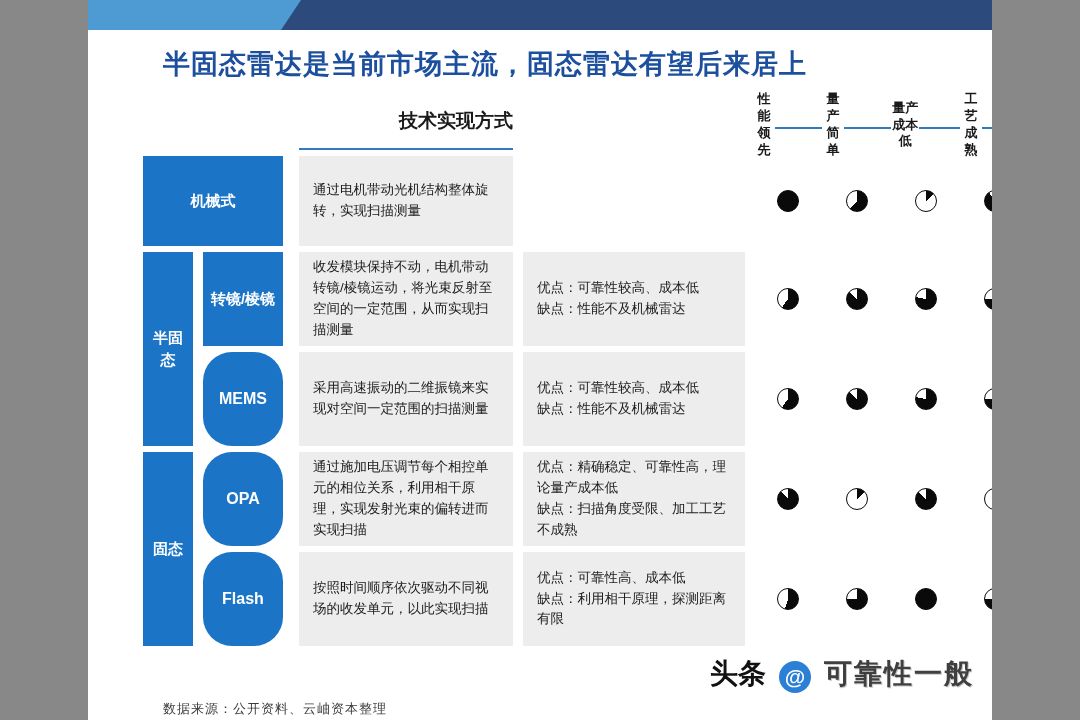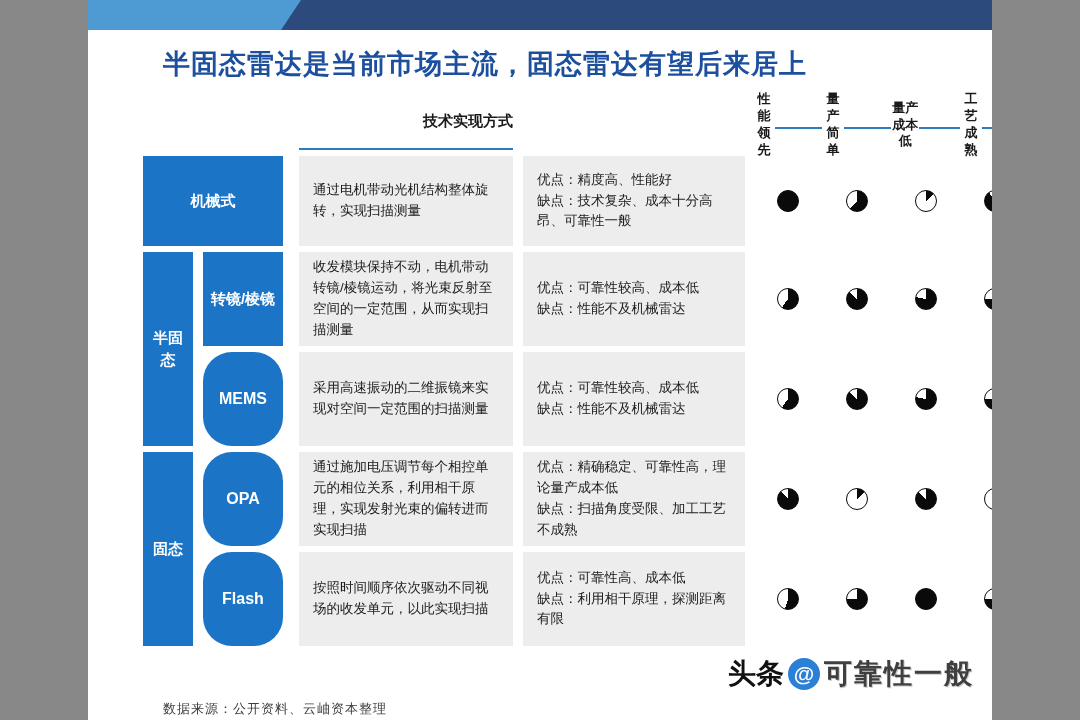--- a/index.html
+++ b/index.html
@@ -18,35 +18,35 @@
   
   .table{
     position:absolute;left:55px;top:100px;
     display:grid;
     grid-template-columns:50px 10px 80px 16px 214px 10px 222px 8px 69px 69px 69px 69px 69px;
     grid-template-rows:50px 90px 94px 94px 94px 94px;
     row-gap:6px;
   }
   .hdr{display:flex;flex-direction:row;justify-content:flex-end;align-items:center;
     font-weight:bold;color:#1a1a1a;}
-  .hdr-main{grid-row:1;font-size:15px;padding-bottom:6px;border-bottom:2px solid #2f7bbf;width:100%;text-align:center;}
+  .hdr-main{grid-row:1;font-size:19px;padding-bottom:6px;border-bottom:2px solid #2f7bbf;width:100%;text-align:center;}
   .hdr-rate{grid-row:1;font-size:13px;line-height:1.3;text-align:center;}
   .hdr-rate .lbl{white-space:pre-line;}
   .hdr-rate .uline{width:56px;border-bottom:2px solid #2f7bbf;margin-top:5px;}
   .bluebox{background:#1b74c5;color:#ffffff;display:flex;align-items:center;justify-content:center;
     text-align:center;font-size:15px;font-weight:bold;line-height:1.45;padding:4px;}
   .bluebox.latin{font-size:16px;border-radius:29px;}
   .graycell{background:#ededed;display:flex;align-items:center;padding:10px 14px;
     font-size:13.5px;line-height:1.55;color:#1c1c1c;}
   .graycell .txt{white-space:pre-line;}
   .ballcell{display:flex;align-items:center;justify-content:center;}
   .ball{width:22px;height:22px;border-radius:50%;border:1.5px solid #0a0a0a;}
   
   .source{position:absolute;left:75px;top:700px;font-size:13px;color:#3c3c3c;letter-spacing:1px;}
-  .watermark{position:absolute;right:18px;top:655px;display:flex;align-items:center;gap:4px;}
+  .watermark{position:absolute;right:18px;top:655px;display:flex;align-items:flex-end;gap:13px;}
   .wm-toutiao{font-size:28px;font-weight:bold;color:#111111;}
   .wm-circle{width:32px;height:32px;border-radius:50%;background:#2b7fd4;color:#ffffff;
     display:flex;align-items:center;justify-content:center;font-size:21px;font-weight:bold;}
   .wm-name{font-size:28px;font-weight:bold;color:#3f3f3f;
     text-shadow:1px 1px 0 #c8c8c8;letter-spacing:2px;}
 </style>
 </head>
 <body>
 
 <div class="slide">
@@ -79,24 +79,20 @@
     <div class="hdr hdr-rate" style="grid-column:12">
       <span class="lbl">工艺
 成熟</span>
       <span class="uline"></span>
     </div>
 
     <div class="bluebox" style="grid-column:1/4;grid-row:2">机械式</div>
     <div class="graycell" style="grid-column:5;grid-row:2">
       <span class="txt">通过电机带动光机结构整体旋转，实现扫描测量</span>
       </div>
-    <div class="graycell" style="grid-column:7;grid-row:2">
-      <span class="txt">优点：精度高、性能好
-缺点：技术复杂、成本十分高昂、可靠性一般</span>
-      </div>
     <div class="ballcell" style="grid-column:9;grid-row:2">
         <div class="ball" style="background: rgb(10, 10, 10);"></div>
       </div>
     <div class="ballcell" style="grid-column:10;grid-row:2">
         <div class="ball" style="background: conic-gradient(rgb(10, 10, 10) 62%, rgb(255, 255, 255) 0deg);"></div>
       </div>
     <div class="ballcell" style="grid-column:11;grid-row:2">
         <div class="ball" style="background: conic-gradient(rgb(10, 10, 10) 13%, rgb(255, 255, 255) 0deg);"></div>
       </div>
     <div class="ballcell" style="grid-column:12;grid-row:2">

